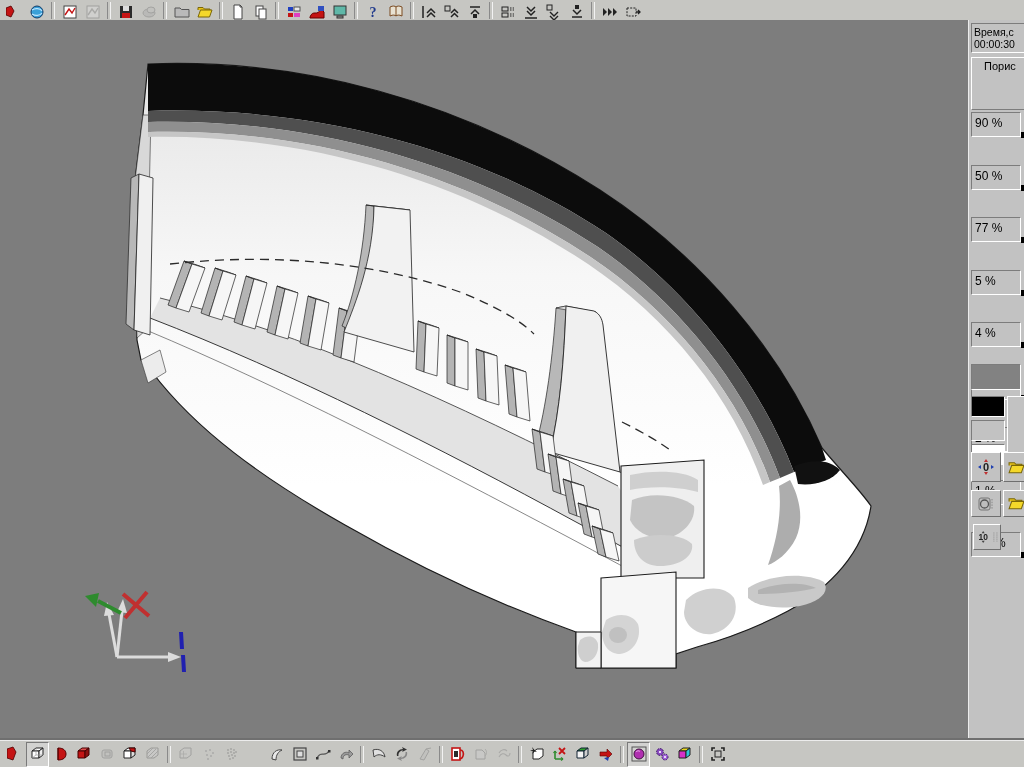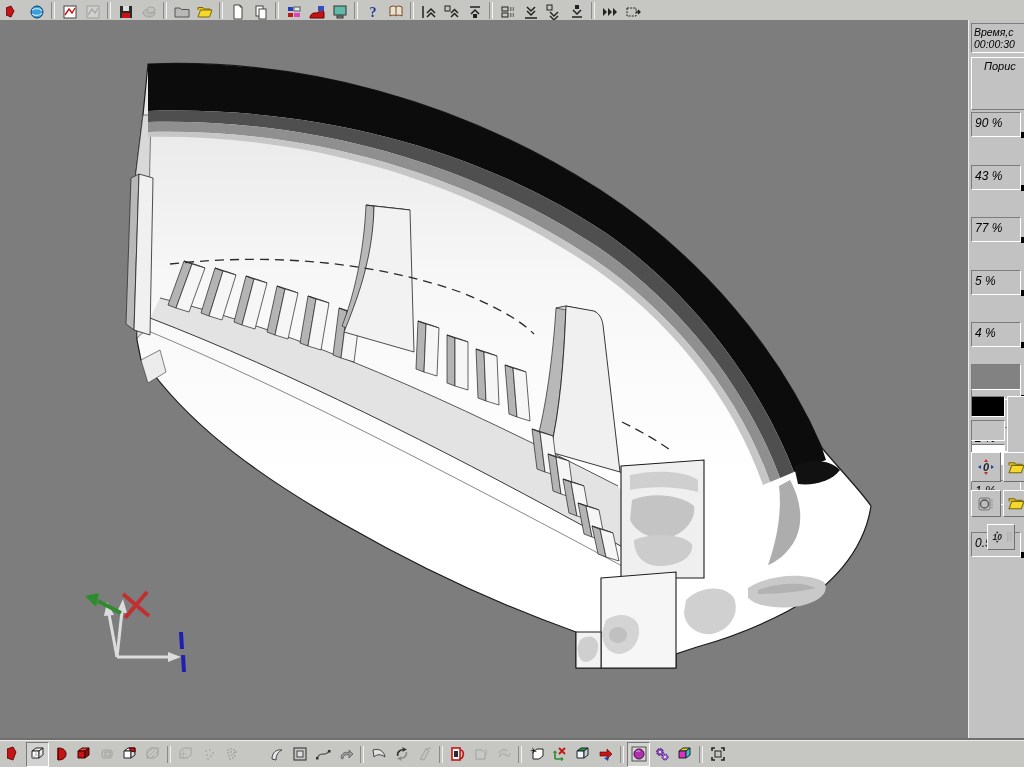--- a/index.html
+++ b/index.html
@@ -16,21 +16,21 @@
   .pressed{border:1px solid;border-color:#7a7a7a #ffffff #ffffff #7a7a7a;background:#d2d2d0;width:21px;}
   .dis svg{opacity:.45;filter:grayscale(1);}
   .sep{width:2px;height:17px;border-left:1px solid #8a8a8a;border-right:1px solid #f2f2f2;margin:0 3px;flex:0 0 auto;}
   .gap{width:22px;flex:0 0 auto;}
 
   
   #viewport{position:absolute;left:0;top:20px;width:968px;height:719px;background:#7d7d7d;}
 
   
   #right-panel{position:absolute;left:968px;top:20px;width:56px;height:719px;background:#c2c2c2;
-    border-left:1px solid #ececec;overflow:hidden;font-size:11px;color:#000;font-style:italic;}
+    border-left:1px solid #ececec;overflow:hidden;font-size:11px;color:#000;}
   .rp{position:absolute;left:2px;box-sizing:border-box;}
   .sunken{border:1px solid;border-color:#7c7c7c #ffffff #ffffff #7c7c7c;background:#c2c2c2;}
   .raised{border:1px solid;border-color:#ffffff #7c7c7c #7c7c7c #ffffff;background:#c2c2c2;}
   #time-box{top:3px;width:60px;height:30px;padding:2px 0 0 2px;font-size:10.5px;line-height:12px;}
   #poris-box{top:37px;width:60px;height:53px;padding:2px 0 0 12px;}
   .scale-box{width:50px;height:25px;padding:3px 0 0 3px;font-size:12px;position:relative;}
   .scale-box::after{content:"";position:absolute;right:-6px;bottom:-2px;width:5px;height:6px;background:#000;}
   #gray-box{top:344px;width:50px;height:26px;background:#828282;}
   .swatch{left:2px;width:34px;height:21px;border:1px solid;border-color:#7c7c7c #ffffff #ffffff #7c7c7c;}
   #swpanel{left:38px;top:376px;width:22px;height:70px;}
@@ -331,21 +331,21 @@
 <div id="right-panel">
   <div id="time-box" class="rp sunken">
     <div>Время,с</div>
     <div>00:00:30</div>
   </div>
   <div id="poris-box" class="rp raised">
     <span>Порис</span>
   </div>
 
   <div class="rp sunken scale-box" style="top:92px"><span>90 %</span></div>
-  <div class="rp sunken scale-box" style="top:120px"><span>43 %</span></div>
+  <div class="rp sunken scale-box" style="top:120px"><span>50 %</span></div>
   <div class="rp sunken scale-box" style="top:147px"><span>77 %</span></div>
   <div class="rp sunken scale-box" style="top:175px"><span>5 %</span></div>
   <div class="rp sunken scale-box" style="top:202px"><span>4 %</span></div>
   <div class="rp sunken scale-box" style="top:230px"><span>3 %</span></div>
   <div class="rp sunken scale-box" style="top:257px"><span>2 %</span></div>
   <div class="rp sunken scale-box" style="top:285px"><span>1 %</span></div>
   <div class="rp sunken scale-box" style="top:312px"><span>0.5 %</span></div>
 
   <div id="gray-box" class="rp sunken"></div>
   <div class="rp swatch" style="top:376px;background:#000000"></div>
@@ -372,21 +372,21 @@
           <circle cx="7.5" cy="8" r="4" fill="none" stroke="#555" stroke-width="1.3"></circle>
           <path d="M15,3 V13" stroke="#888" stroke-dasharray="1.5 1.2"></path>
         </svg>
   </div>
   <div class="rbtn" style="left:34px;top:470px;width:26px;height:27px">
     <svg width="17" height="15" viewBox="0 0 16 14">
           <path d="M1,5 V2.5 H6 L7.5,4 H13 V5" fill="#e6c21a" stroke="#7a6708"></path>
           <path d="M1,12 L3.5,5 H15 L12.5,12 Z" fill="#f4d82a" stroke="#7a6708"></path>
         </svg>
   </div>
-  <div class="rbtn" style="left:18px;top:504px;width:28px;height:26px">
+  <div class="rbtn" style="left:4px;top:504px;width:28px;height:26px">
     <svg width="34" height="18" viewBox="0 0 34 18">
       <text x="12" y="13" text-anchor="middle" font-size="11" font-weight="bold" fill="#222" font-family="Liberation Sans,sans-serif">10</text>
       <path d="M12,1 L14,4 H10 Z M12,17 L10,14 H14 Z" fill="#444"></path>
       <path d="M26,3 V15 M30,3 V15" stroke="#888" stroke-dasharray="1.5 1.2"></path>
     </svg>
   </div>
 </div>
 
 <div id="bottom-toolbar" class="toolbar">
   <span class="tbtn">

